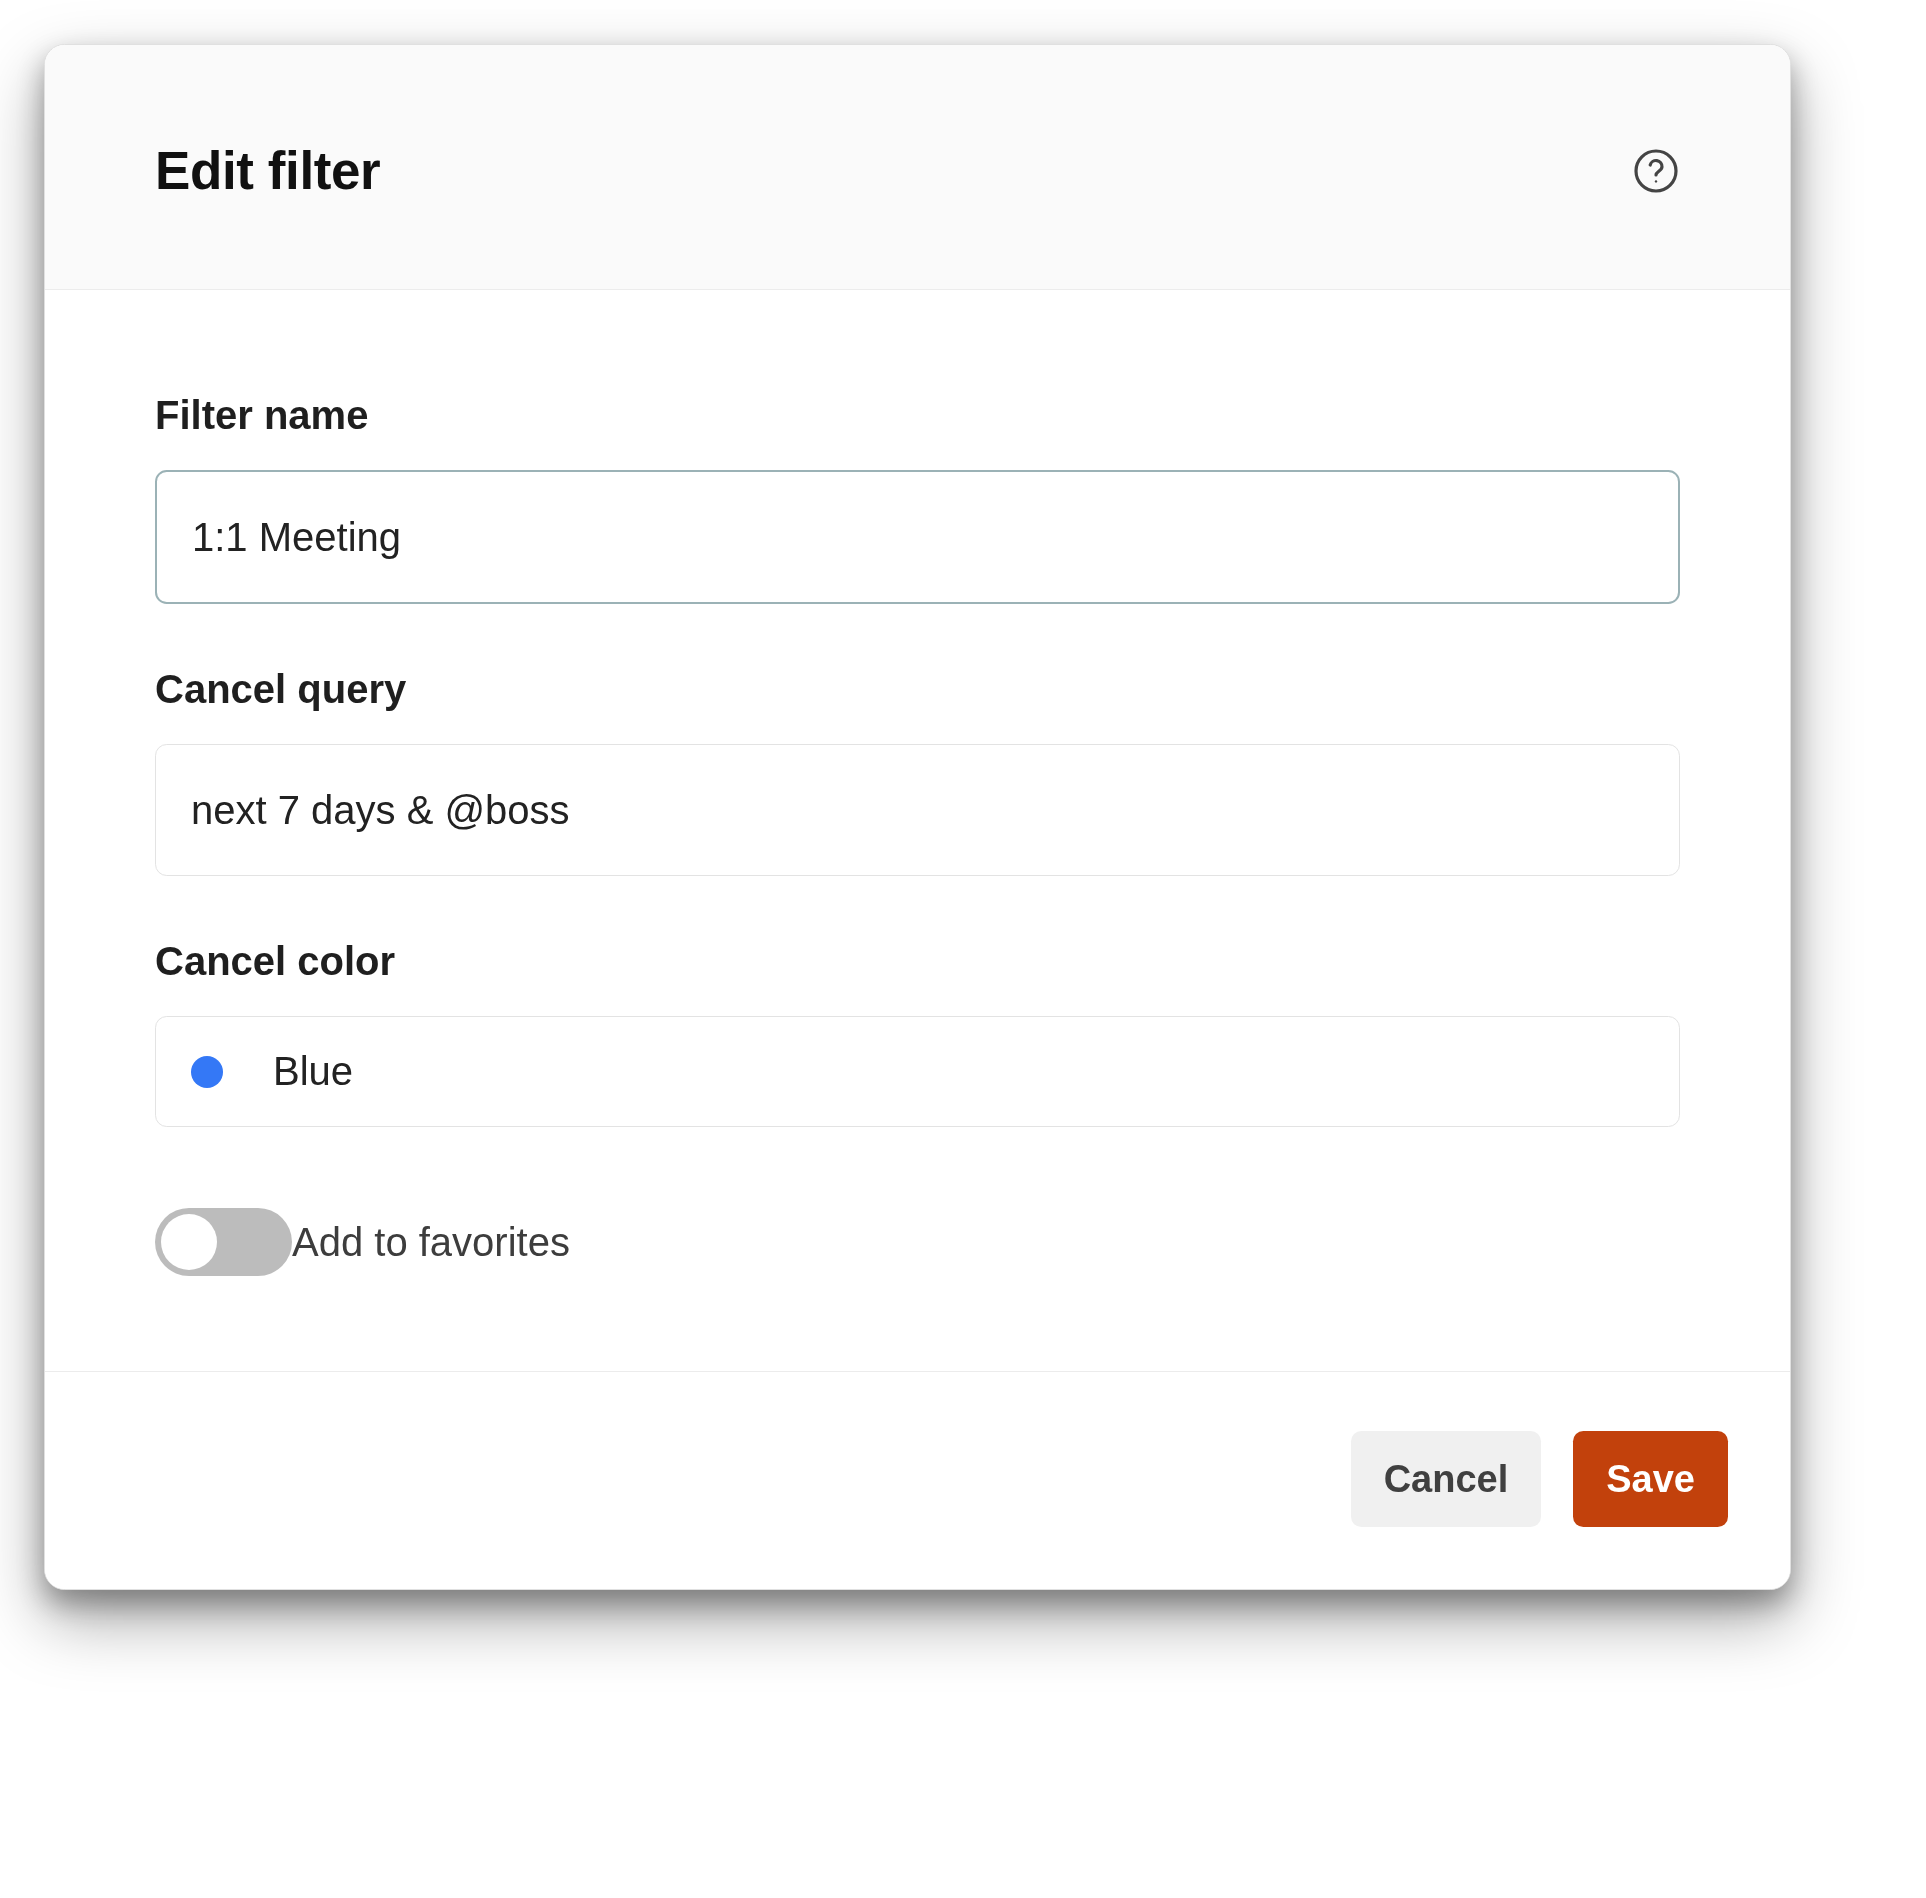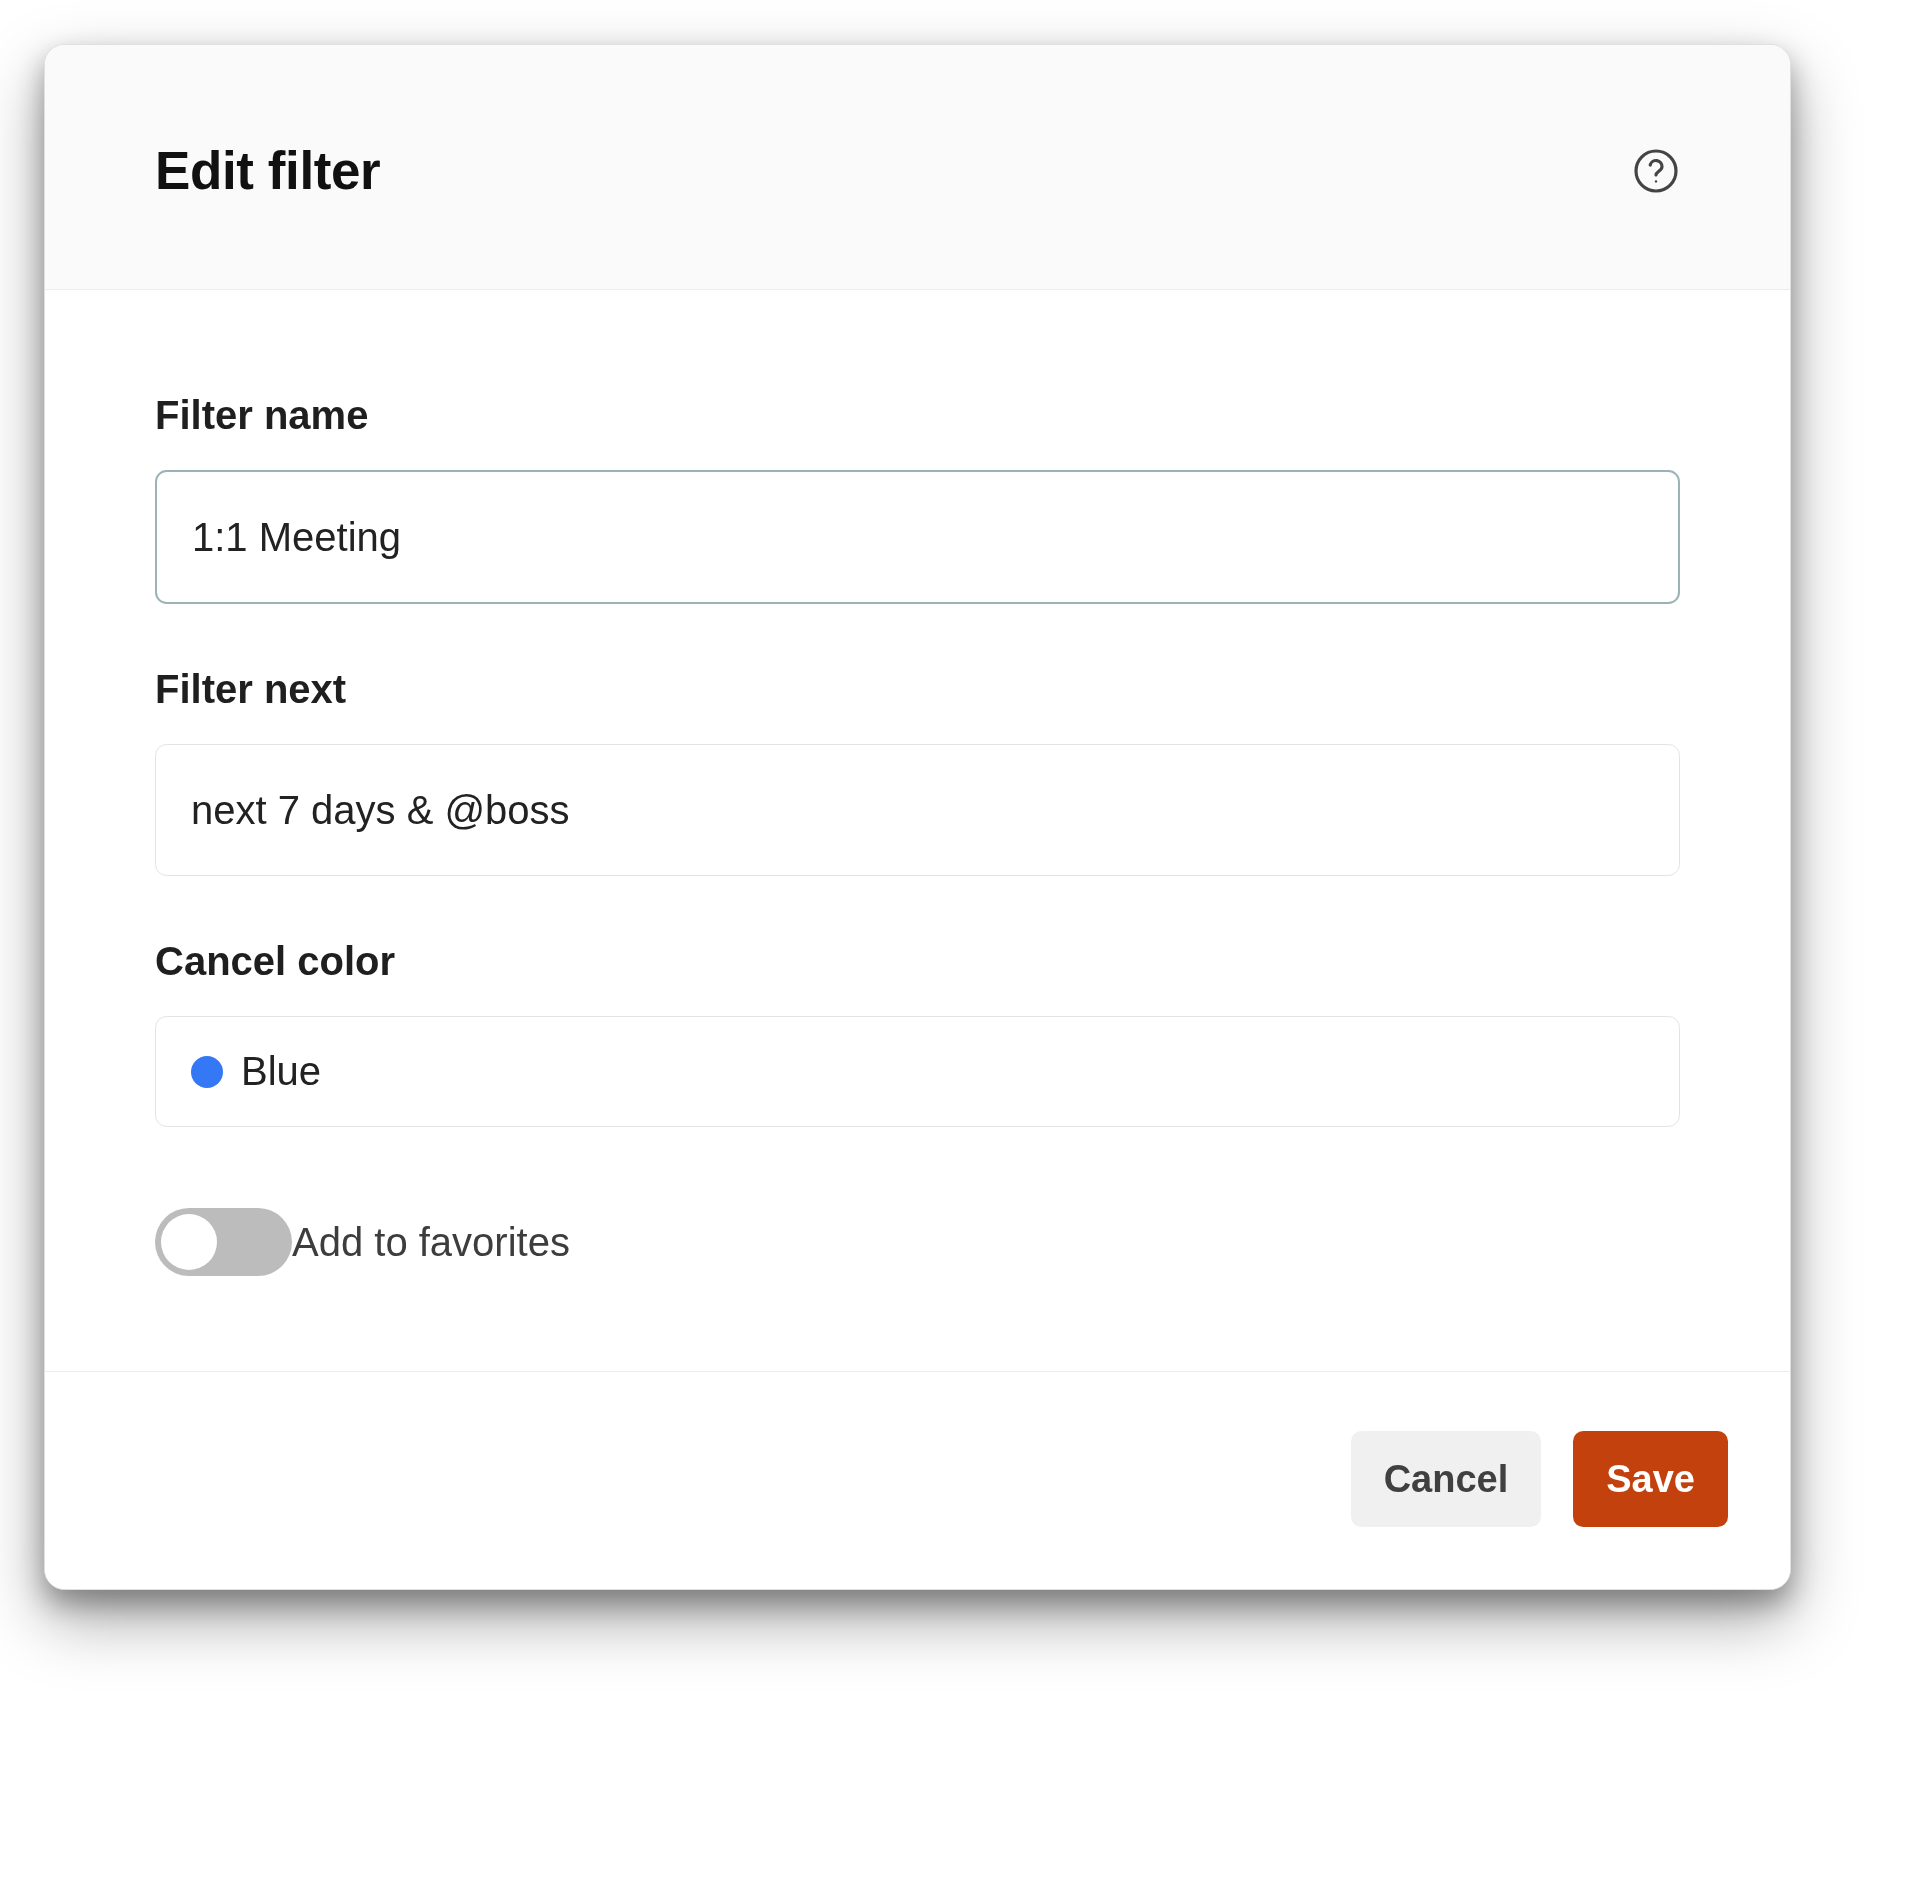--- a/index.html
+++ b/index.html
@@ -63,21 +63,21 @@
       background: #fff;
       line-height: 1.2;
     }
     .text-input.soft {
       border: 1.5px solid #e3e3e3;
     }
     .select-box {
       width: 100%;
       display: flex;
       align-items: center;
-      gap: 18px;
+      gap: 50px;
       padding: 32px 35px;
       border: 1.5px solid #e3e3e3;
       border-radius: 11.7px;
       font-size: 40px;
       color: #222;
       background: #fff;
       cursor: pointer;
     }
     .color-dot {
       width: 32px;
@@ -157,21 +157,21 @@
   </div>
 
   <div class="dialog-body">
 
     <div class="field-group">
       <label class="field-label">Filter name</label>
       <input type="text" class="text-input" value="1:1 Meeting" style="">
     </div>
 
     <div class="field-group">
-      <label class="field-label">Filter next</label>
+      <label class="field-label">Cancel query</label>
       <input type="text" class="text-input soft" value="next 7 days &amp; @boss" style="">
     </div>
 
     <div class="field-group">
       <label class="field-label">Cancel color</label>
       <div class="select-box">
         <span class="color-dot"></span>
         <span>Blue</span>
       </div>
     </div>

